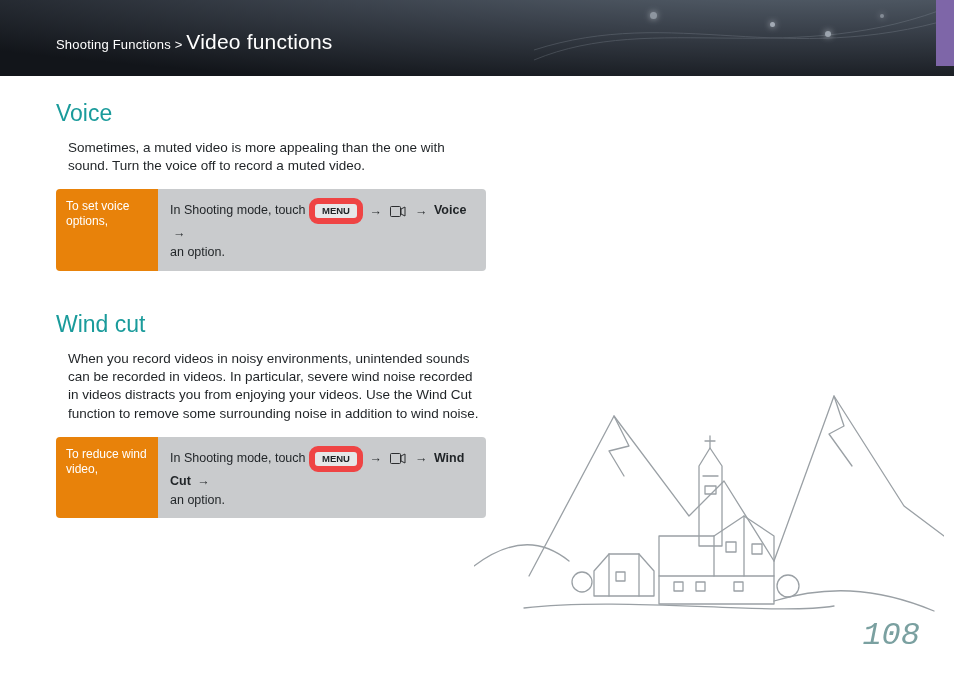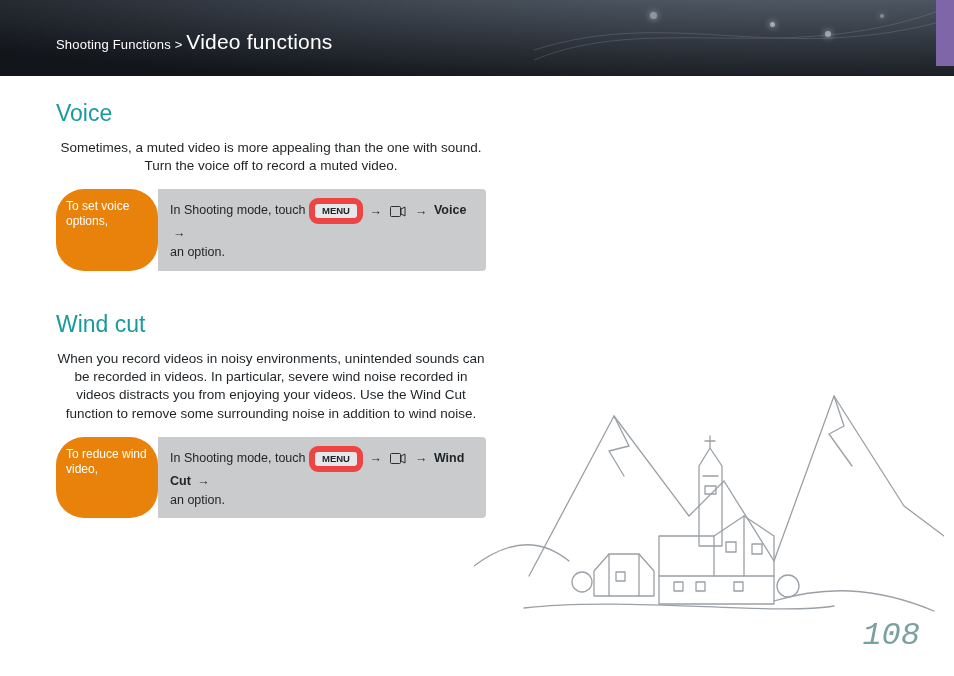--- a/index.html
+++ b/index.html
@@ -20,23 +20,23 @@
   .s2{width:5px;height:5px;left:770px;top:22px;opacity:.9}
   .s3{width:6px;height:6px;left:825px;top:31px;opacity:.85}
   .s4{width:4px;height:4px;left:880px;top:14px;opacity:.6}
   .header svg.swoosh{position:absolute;right:0;top:0;height:76px;width:420px;opacity:.25}
   .breadcrumb{position:absolute;left:56px;bottom:22px;font-size:13px;letter-spacing:.2px;}
   .breadcrumb .sub{font-size:21px;font-weight:400;}
   .purple-tab{position:absolute;right:0;top:0;width:18px;height:66px;background:var(--purple);}
   
   .content{position:absolute;left:56px;top:100px;width:430px;}
   h2{font-size:23px;font-weight:400;color:var(--teal);margin:0 0 12px 0;}
-  p.body{font-size:13.5px;line-height:1.35;margin:0 0 14px 0;text-align:center;}
+  p.body{font-size:13.5px;line-height:1.35;margin:0 0 14px 12px;}
   .callout{display:flex;border-radius:4px;overflow:hidden;margin-bottom:14px;}
-  .callout .left{flex:0 0 102px;background:var(--orange);color:#fff;font-size:12px;padding:10px 10px;box-sizing:border-box;line-height:1.25;border-radius:28px;}
+  .callout .left{flex:0 0 102px;background:var(--orange);color:#fff;font-size:12px;padding:10px 10px;box-sizing:border-box;line-height:1.25;}
   .callout .right{flex:1;background:var(--grey-box);font-size:12.5px;padding:9px 12px;box-sizing:border-box;line-height:1.5;}
   .menu-pill{display:inline-block;border:6px solid #ef4444;border-radius:9px;padding:0 7px;font-size:9.5px;font-weight:700;line-height:14px;vertical-align:middle;background:#e6e7e8;}
   .vcam-icon{display:inline-block;width:16px;height:11px;vertical-align:middle;margin:0 2px;}
   .vcam-icon svg{display:block}
   .arrow{display:inline-block;margin:0 3px;}
   .bold{font-weight:700;}
   .section2{margin-top:40px;}
   
   .pagenum{position:absolute;right:34px;bottom:22px;font-size:32px;font-style:italic;font-family:Liberation Mono, monospace;color:#7aa0a0;}
   

